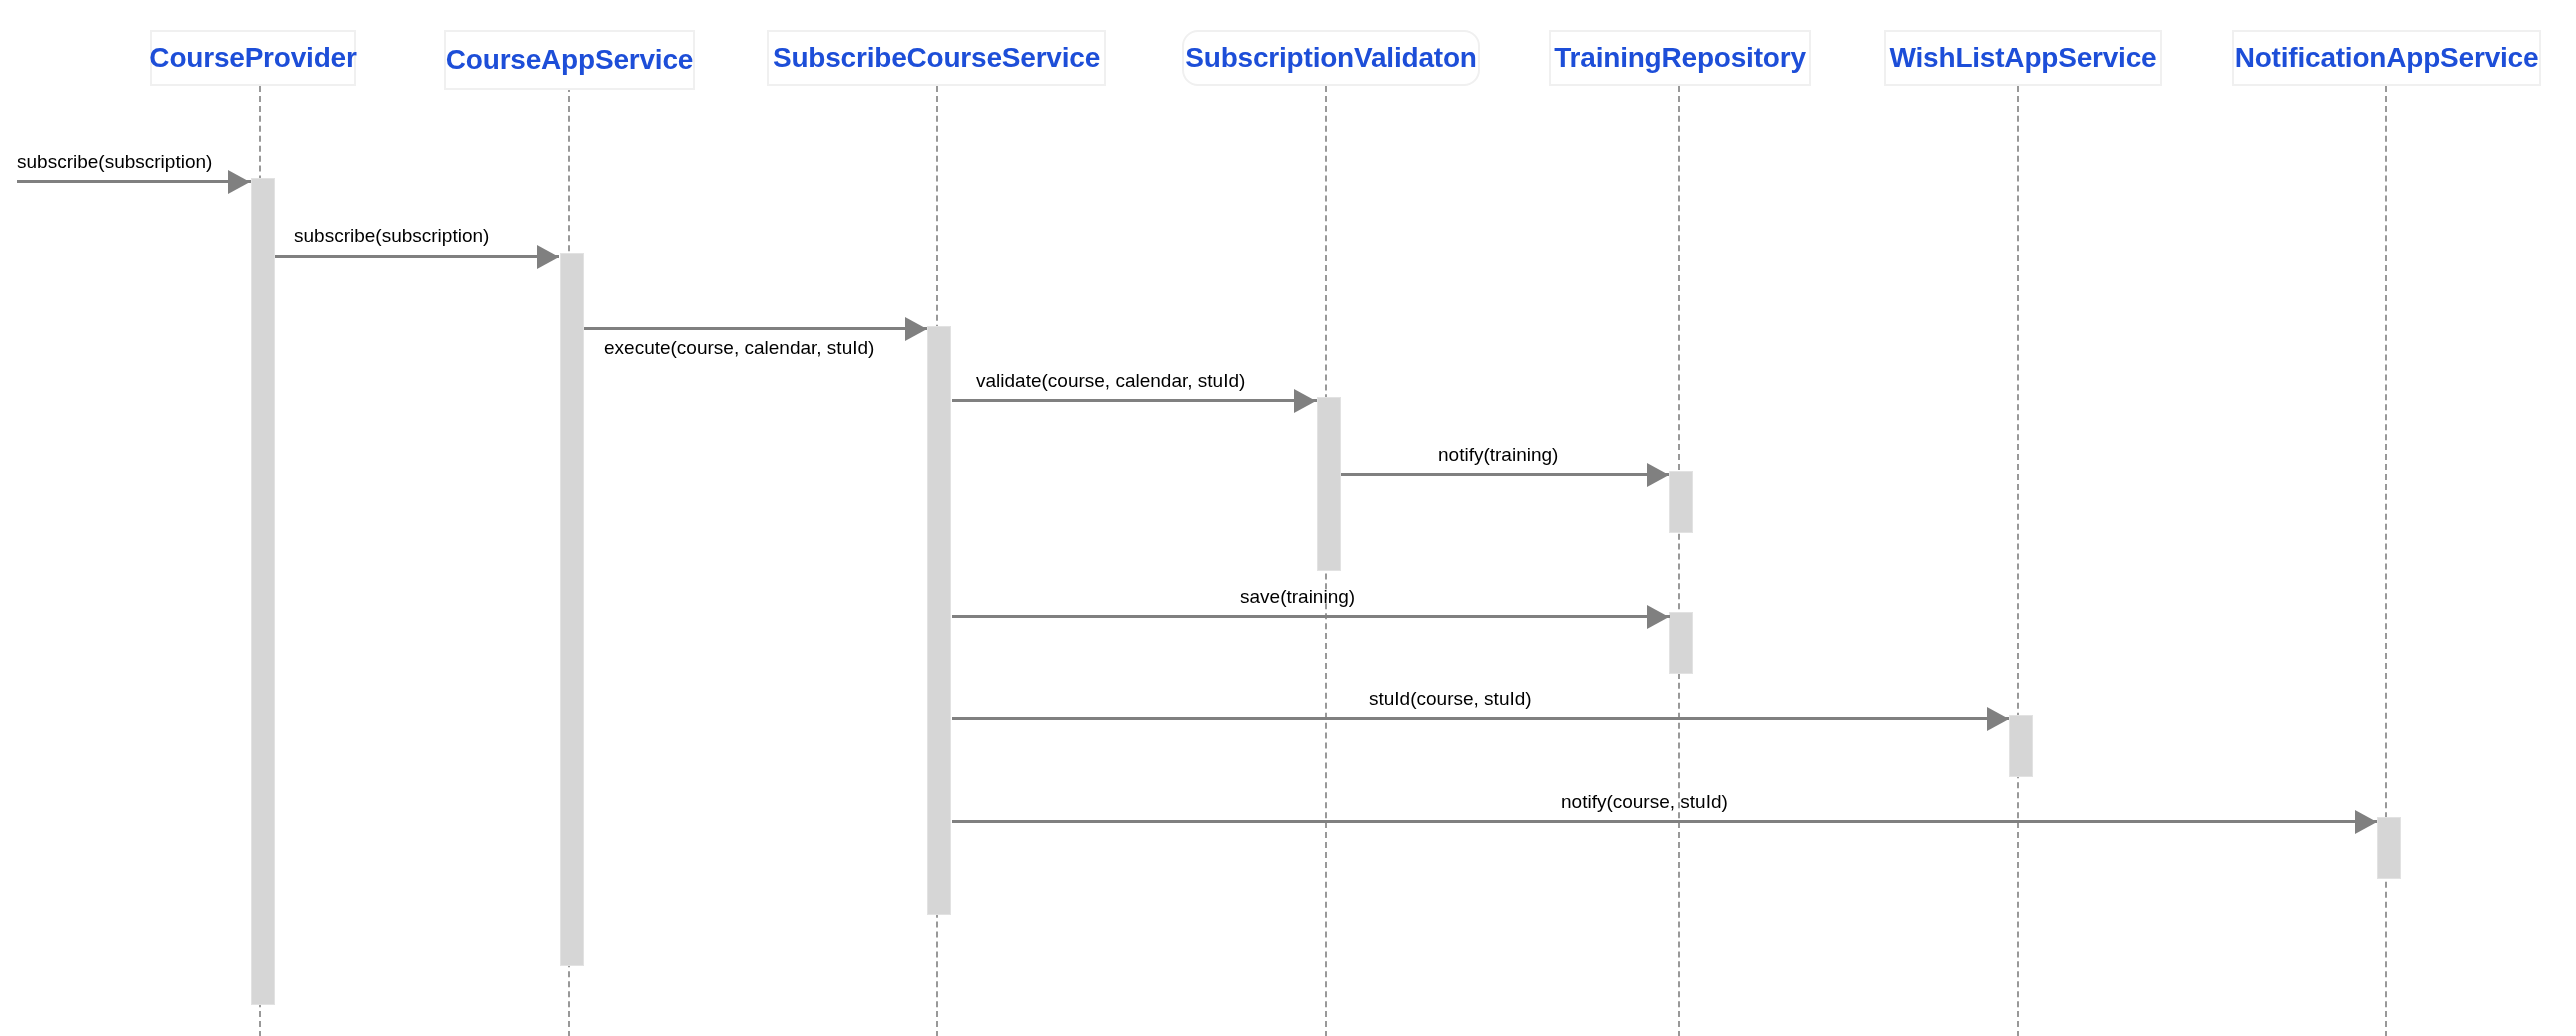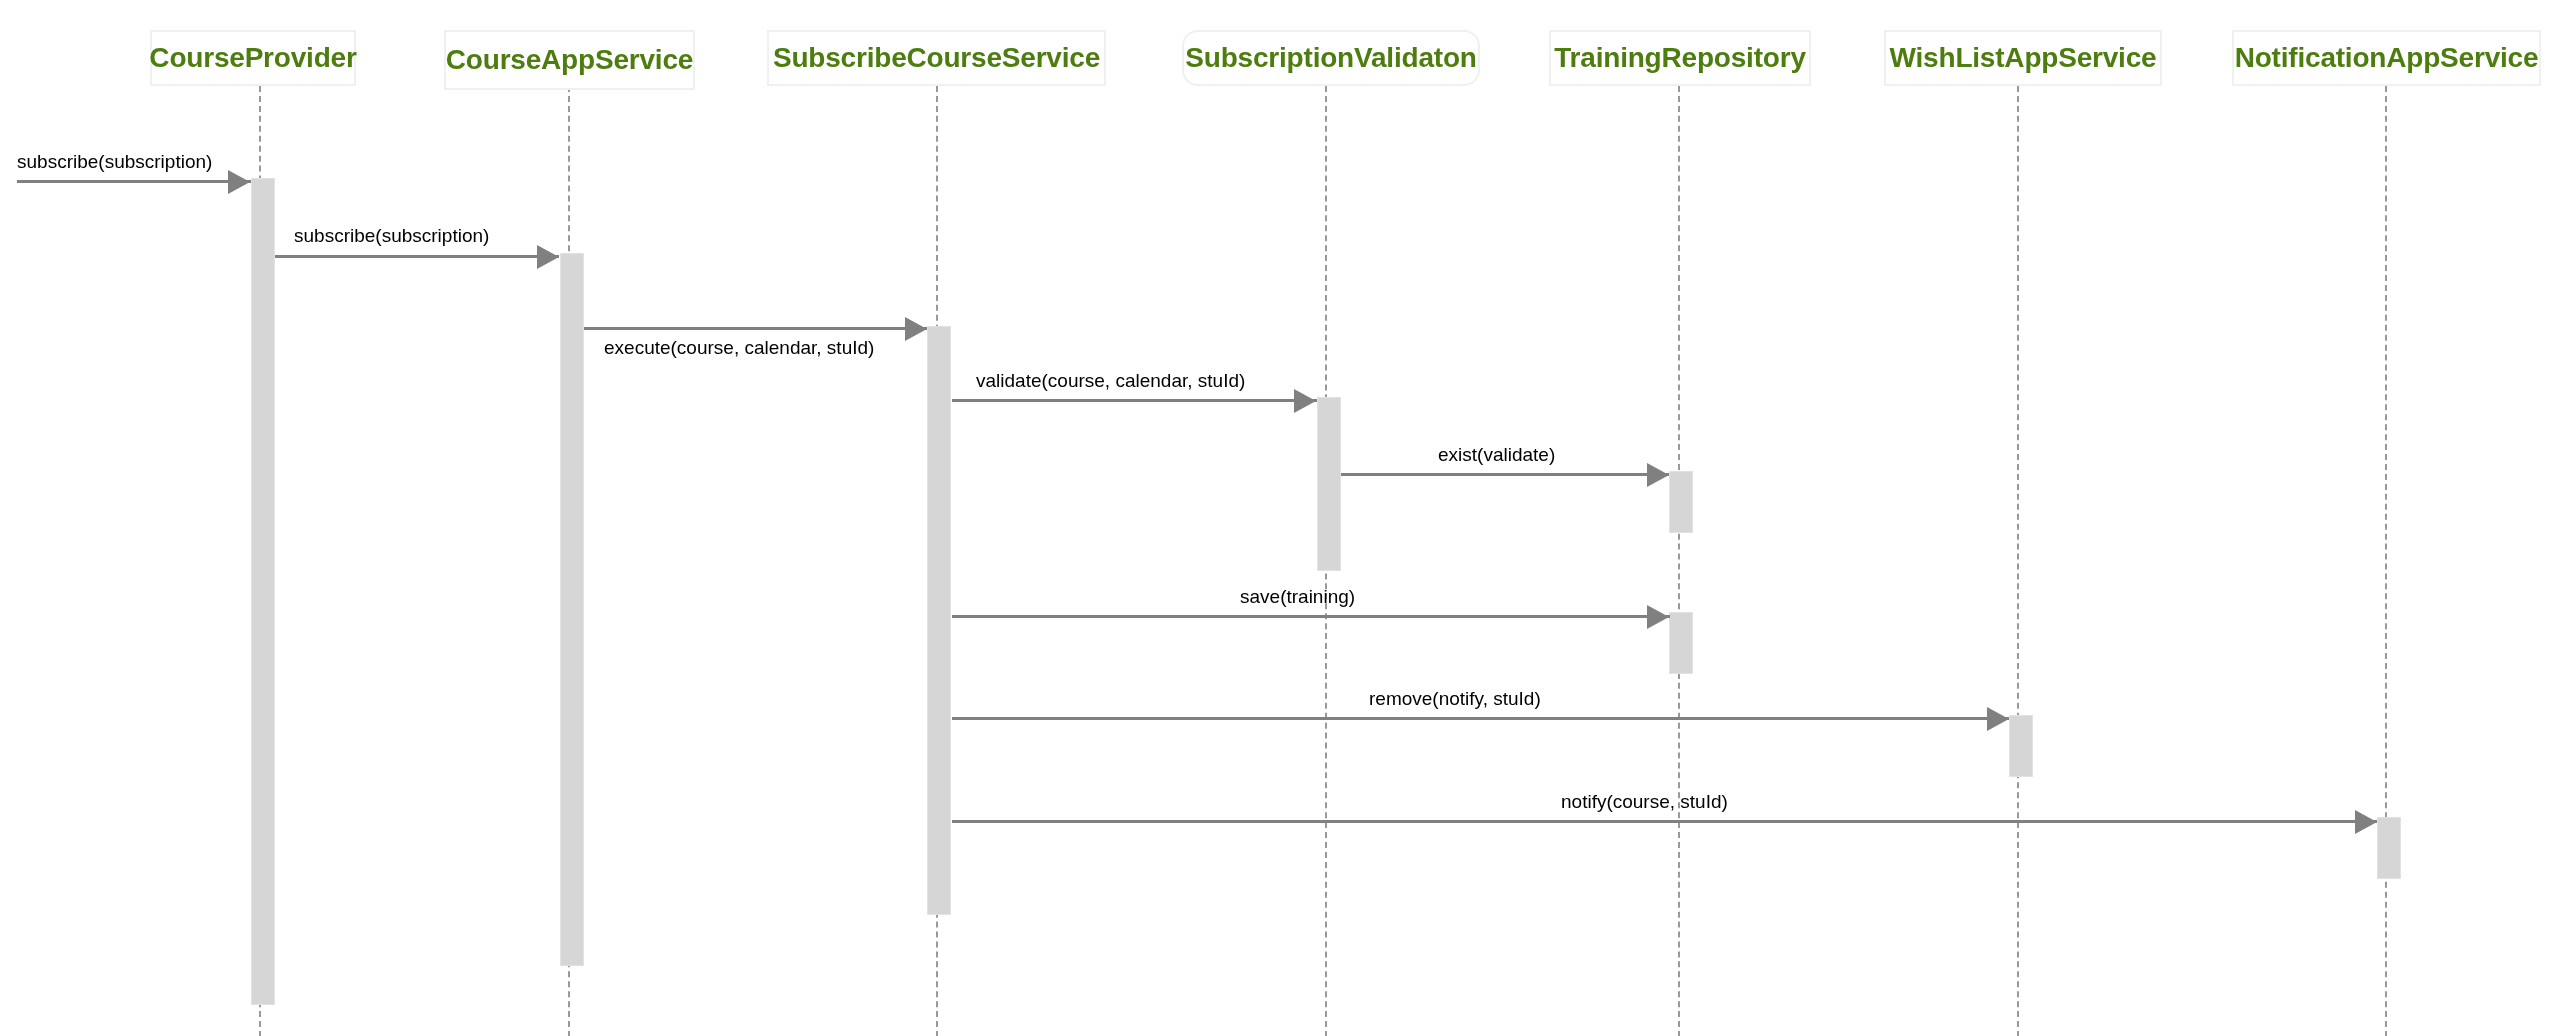--- a/index.html
+++ b/index.html
@@ -27,21 +27,21 @@
     background: #ffffff;
     border: 2.8px solid #f0f0f0;
     display: flex;
     align-items: center;
     justify-content: center;
     text-align: center;
   }
   .participant-label {
     font-size: 28px;
     font-weight: bold;
-    color: #4d7c0f;
+    color: #1d4ed8;
     white-space: nowrap;
     letter-spacing: -0.2px;
   }
 
   
   .lifeline {
     position: absolute;
     width: 0;
     border-left: 2.8px dashed #999999;
   }
@@ -119,31 +119,31 @@
     <div class="message-label" style="left: 604px; top: 299px; margin-top: 39px;">execute(course, calendar, stuId)</div>
     <div class="message" style="left: 952px; top: 399px; width: 365px;">
       <div class="message-line" style="width: 365px;"></div>
       <div class="message-head" style="left: 342px;"></div>
     </div>
     <div class="message-label" style="left: 976px; top: 371px;">validate(course, calendar, stuId)</div>
     <div class="message" style="left: 1341px; top: 473px; width: 328px;">
       <div class="message-line" style="width: 328px;"></div>
       <div class="message-head" style="left: 306px;"></div>
     </div>
-    <div class="message-label" style="left: 1438px; top: 445px;">exist(validate)</div>
+    <div class="message-label" style="left: 1438px; top: 445px;">notify(training)</div>
     <div class="message" style="left: 952px; top: 615px; width: 718px;">
       <div class="message-line" style="width: 718px;"></div>
       <div class="message-head" style="left: 695px;"></div>
     </div>
     <div class="message-label" style="left: 1240px; top: 587px;">save(training)</div>
     <div class="message" style="left: 952px; top: 717px; width: 1057px;">
       <div class="message-line" style="width: 1057px;"></div>
       <div class="message-head" style="left: 1035px;"></div>
     </div>
-    <div class="message-label" style="left: 1369px; top: 689px;">remove(notify, stuId)</div>
+    <div class="message-label" style="left: 1369px; top: 689px;">stuId(course, stuId)</div>
     <div class="message" style="left: 952px; top: 820px; width: 1425px;">
       <div class="message-line" style="width: 1425px;"></div>
       <div class="message-head" style="left: 1403px;"></div>
     </div>
     <div class="message-label" style="left: 1561px; top: 792px;">notify(course, stuId)</div>
     <div class="participant" style="left: 150px; top: 30px; width: 206px; height: 56px;">
       <span class="participant-label">CourseProvider</span>
     </div>
     <div class="participant" style="left: 444px; top: 30px; width: 251px; height: 60px;">
       <span class="participant-label">CourseAppService</span>

